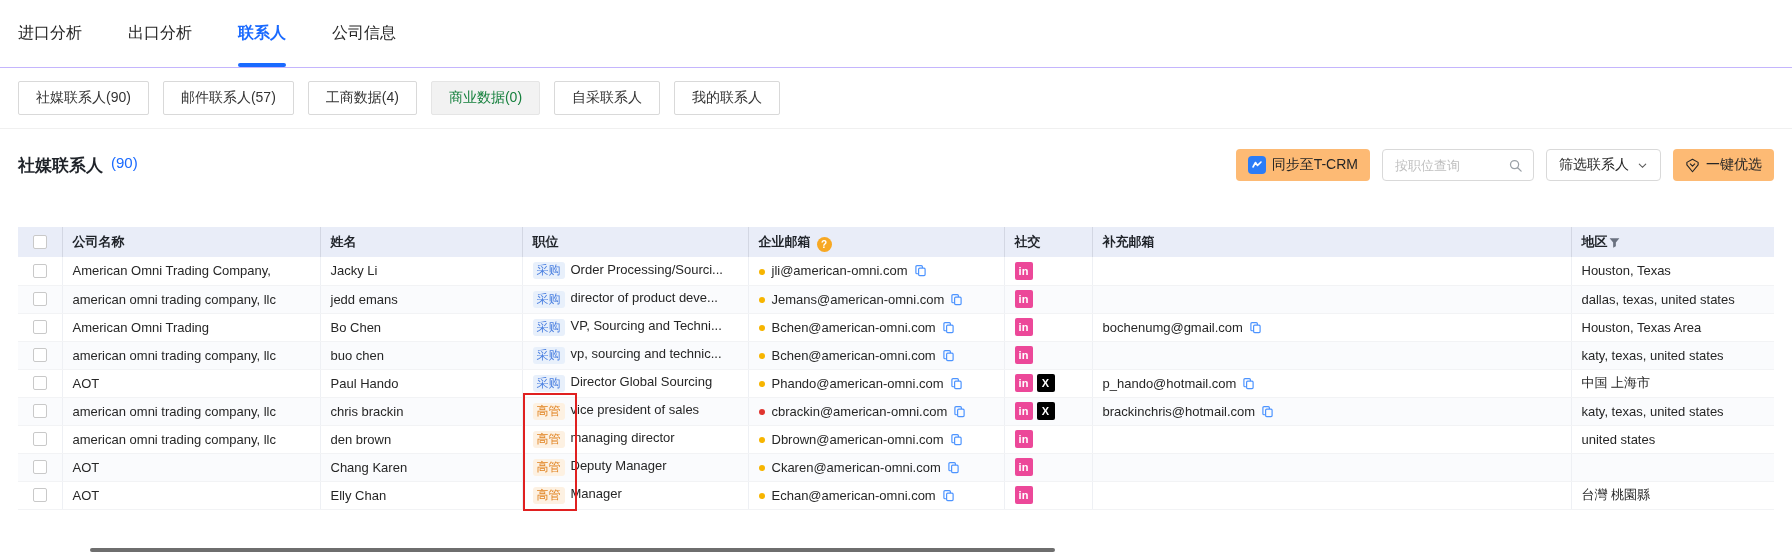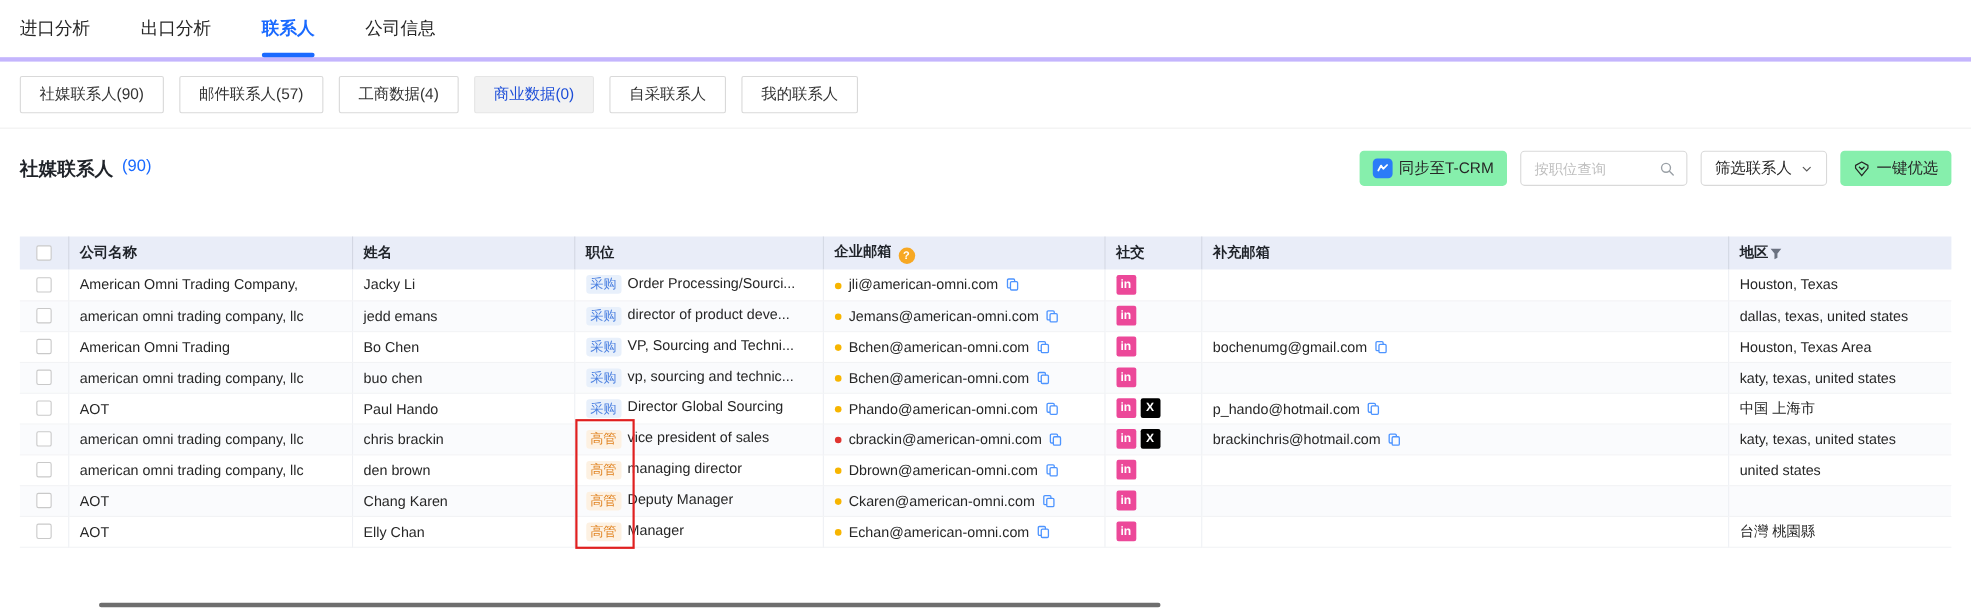--- a/index.html
+++ b/index.html
@@ -4,37 +4,37 @@
 <style>
   * { box-sizing: border-box; }
   html,body { margin:0; padding:0; }
   body {
     width:1792px; height:554px; overflow:hidden; position:relative;
     background:#fff; color:#262626;
     font-family:"Liberation Sans","DejaVu Sans",sans-serif;
   }
 
   
-  .tabs { display:flex; gap:46px; padding:0 18px; height:56px; align-items:flex-end; border-bottom:4px solid #c4b5fd; }
+  .tabs { display:flex; gap:46px; padding:0 18px; height:68px; align-items:flex-end; border-bottom:1px solid #c4b5fd; }
   .tab { font-size:16px; color:#262626; cursor:pointer; position:relative; height:100%; display:flex; align-items:center; }
   .tab.active { color:#1a6aff; font-weight:bold; }
   .tab.active::after { content:""; position:absolute; left:50%; transform:translateX(-50%); bottom:0; width:48px; height:4px; background:#1a6aff; border-radius:2px; }
 
   
   .filters { display:flex; gap:14px; padding:13px 18px; border-bottom:1px solid #f0f0f0; }
   .filter-btn { height:34px; display:flex; align-items:center; padding:0 17px; border:1px solid #d9d9d9; border-radius:2px; font-size:14px; color:#333; background:#fff; cursor:pointer; }
-  .filter-btn.muted { background:#f2f2f2; color:#1d4ed8; border-color:#e5e5e5; }
+  .filter-btn.muted { background:#f2f2f2; color:#15803d; border-color:#e5e5e5; }
 
   
   .heading-row { display:flex; align-items:center; justify-content:space-between; margin:20px 18px 0; height:32px; }
   .heading-left { display:flex; align-items:flex-start; gap:8px; }
   .section-title { font-size:17px; font-weight:bold; color:#1f2329; }
   .section-count { font-size:15px; color:#1a6aff; }
   .toolbar { display:flex; gap:12px; align-items:center; }
-  .tb-btn { height:32px; display:flex; align-items:center; gap:6px; padding:0 12px; background:#86efac; border-radius:4px; font-size:14px; color:#262626; cursor:pointer; white-space:nowrap; }
+  .tb-btn { height:32px; display:flex; align-items:center; gap:6px; padding:0 12px; background:#fdba74; border-radius:4px; font-size:14px; color:#262626; cursor:pointer; white-space:nowrap; }
   .tb-btn.outline { background:#fff; border:1px solid #d9d9d9; }
   .tb-btn .chev { font-size:11px; color:#595959; margin-left:2px; }
   .tcrm-logo { width:18px; height:18px; background:#2b7cf7; border-radius:4px; display:flex; align-items:center; justify-content:center; }
   .search-box { height:32px; display:flex; align-items:center; border:1px solid #d9d9d9; border-radius:4px; padding:0 10px; width:152px; background:#fff; }
   .search-box input { border:none; outline:none; flex:1; font-size:13px; color:#ec4899; min-width:0; background:transparent; font-family:inherit; }
   .search-box input::placeholder { color:#bfbfbf; }
   .icon-svg { display:block; }
 
   
   .table-wrap { margin:46px 18px 0; position:relative; }

